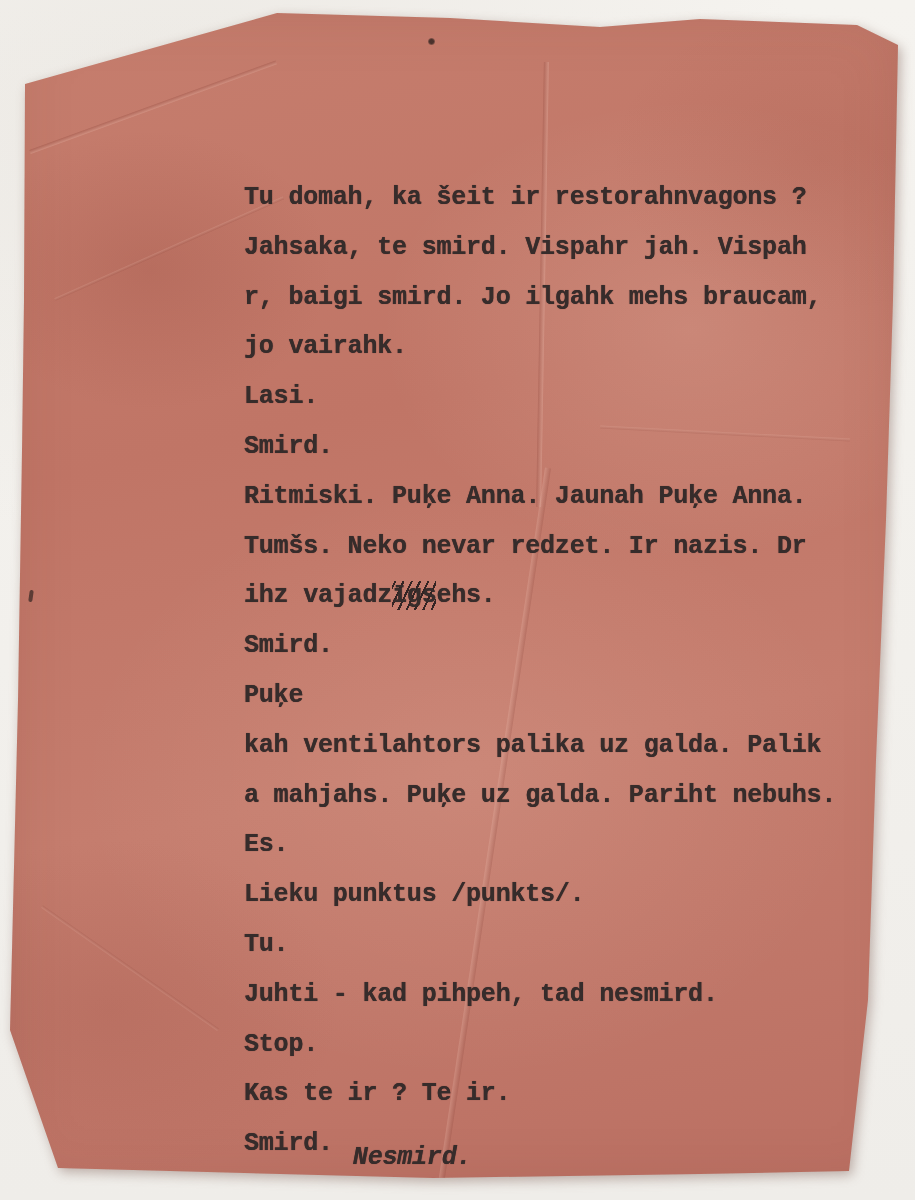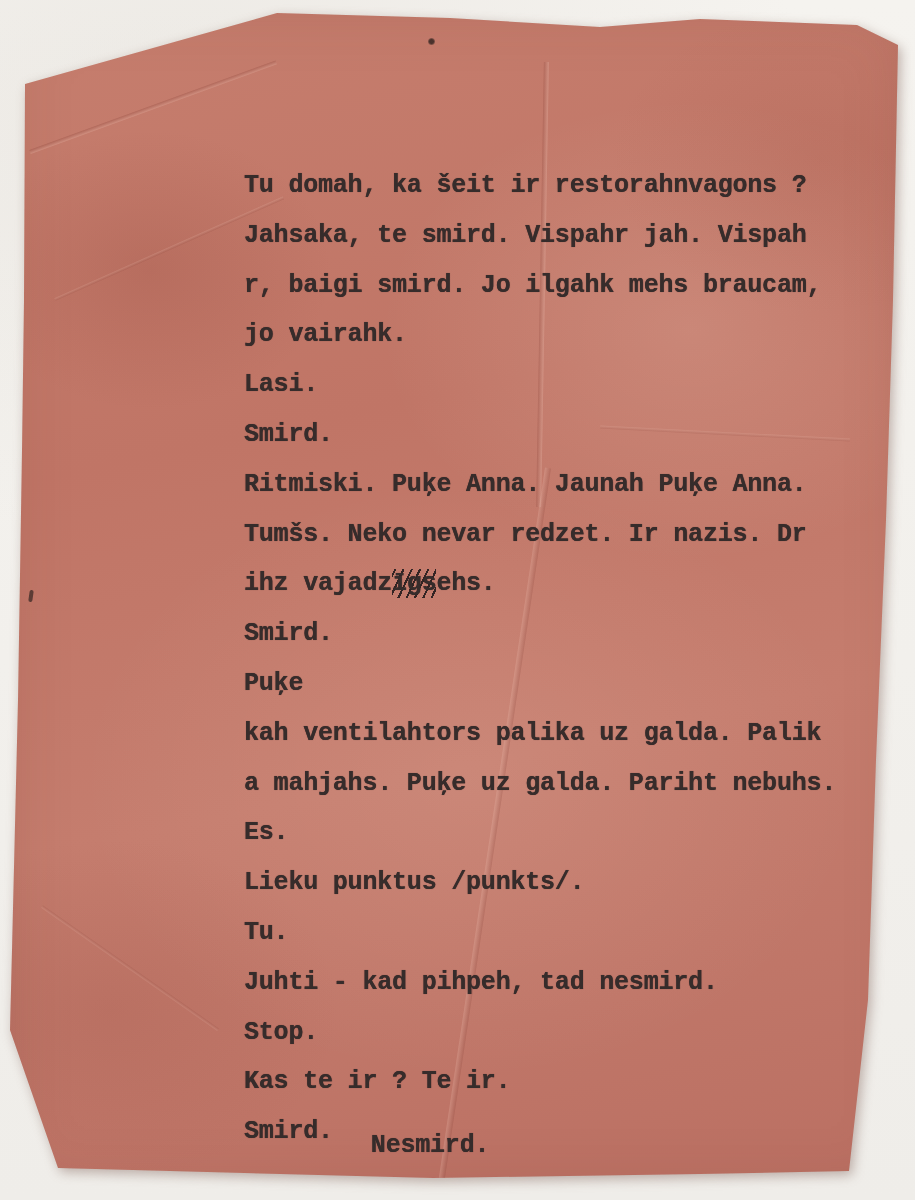--- a/index.html
+++ b/index.html
@@ -54,32 +54,32 @@
       background:linear-gradient(180deg,rgba(130,58,48,0.18),rgba(240,198,184,0.18));
       transform:rotate(35deg);transform-origin:left center;}
   .c6{left:600px;top:432px;width:250px;height:3px;
       background:linear-gradient(180deg,rgba(240,198,184,0.20),rgba(130,58,48,0.16));
       transform:rotate(3deg);}
   .speck1{position:absolute;left:428px;top:38px;width:7px;height:7px;border-radius:50%;
       background:radial-gradient(circle,#4a322c 0 40%,rgba(74,50,44,0.45) 70%,transparent 100%);}
   .speck2{position:absolute;left:29px;top:590px;width:4px;height:12px;border-radius:2px;
       background:#3c2a26;opacity:0.75;transform:rotate(8deg);}
   .typed{
-    position:absolute;left:244px;top:161px;
+    position:absolute;left:244px;top:173px;
     font-weight:700;font-size:25px;line-height:49.8px;letter-spacing:-0.2px;
     color:#362c2b;white-space:pre;
     text-shadow:0 0 0.7px rgba(48,34,34,0.85), 0.4px 0.4px 0 rgba(48,34,34,0.25);
   }
   .typed .line{height:49.8px;}
   .struck{
     background-image:repeating-linear-gradient(115deg,
       transparent 0 2px, rgba(44,32,32,0.95) 2px 4px, transparent 4px 7.5px);
   }
   .offset-drop{
-    display:inline-block;margin-left:38px;transform:translateY(14px);
+    display:inline-block;margin-left:20px;transform:translateY(14px);font-style:italic;
   }
 </style>
 </head>
 <body>
 
 <div class="scene">
   <div class="paper-shadow-wrap">
     <div class="paper">
       <div class="crease c1"></div>
       <div class="crease c2"></div>

